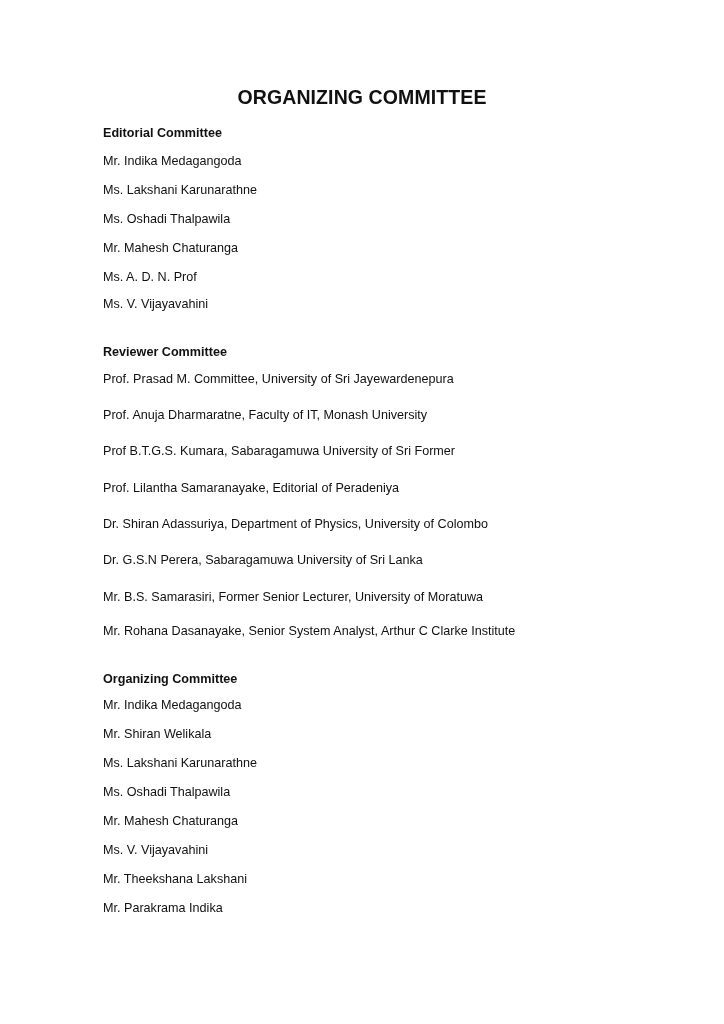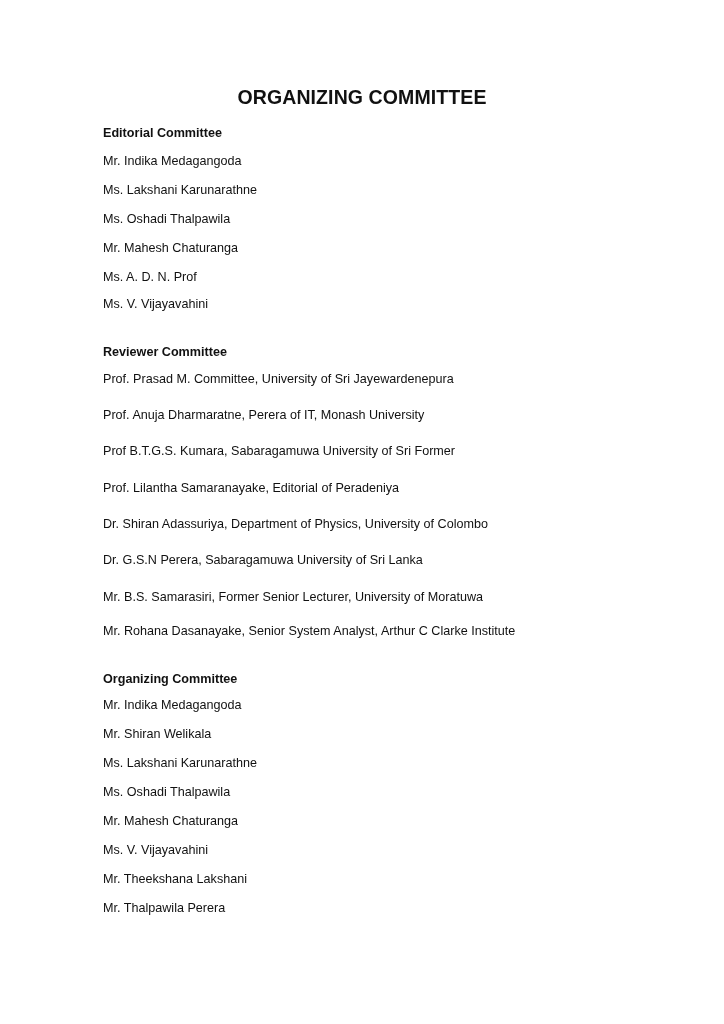--- a/index.html
+++ b/index.html
@@ -19,30 +19,30 @@
   <div class="line heading" style="top:126px">Editorial Committee</div>
   <div class="line" style="top:154px">Mr. Indika Medagangoda</div>
   <div class="line" style="top:183px">Ms. Lakshani Karunarathne</div>
   <div class="line" style="top:212px">Ms. Oshadi Thalpawila</div>
   <div class="line" style="top:241px">Mr. Mahesh Chaturanga</div>
   <div class="line" style="top:270px">Ms. A. D. N. Prof</div>
   <div class="line" style="top:297px">Ms. V. Vijayavahini</div>
 
   <div class="line heading" style="top:345px">Reviewer Committee</div>
   <div class="line" style="top:372px">Prof. Prasad M. Committee, University of Sri Jayewardenepura</div>
-  <div class="line" style="top:408px">Prof. Anuja Dharmaratne, Perera of IT, Monash University</div>
+  <div class="line" style="top:408px">Prof. Anuja Dharmaratne, Faculty of IT, Monash University</div>
   <div class="line" style="top:444px">Prof B.T.G.S. Kumara, Sabaragamuwa University of Sri Former</div>
   <div class="line" style="top:481px">Prof. Lilantha Samaranayake, Editorial of Peradeniya</div>
   <div class="line" style="top:517px">Dr. Shiran Adassuriya, Department of Physics, University of Colombo</div>
   <div class="line" style="top:553px">Dr. G.S.N Perera, Sabaragamuwa University of Sri Lanka</div>
   <div class="line" style="top:590px">Mr. B.S. Samarasiri, Former Senior Lecturer, University of Moratuwa</div>
   <div class="line" style="top:624px">Mr. Rohana Dasanayake, Senior System Analyst, Arthur C Clarke Institute</div>
 
   <div class="line heading" style="top:672px">Organizing Committee</div>
   <div class="line" style="top:698px">Mr. Indika Medagangoda</div>
   <div class="line" style="top:727px">Mr. Shiran Welikala</div>
   <div class="line" style="top:756px">Ms. Lakshani Karunarathne</div>
   <div class="line" style="top:785px">Ms. Oshadi Thalpawila</div>
   <div class="line" style="top:814px">Mr. Mahesh Chaturanga</div>
   <div class="line" style="top:843px">Ms. V. Vijayavahini</div>
   <div class="line" style="top:872px">Mr. Theekshana Lakshani</div>
-  <div class="line" style="top:901px">Mr. Thalpawila Perera</div>
+  <div class="line" style="top:901px">Mr. Parakrama Indika</div>
 </div>
 
 </body></html>

